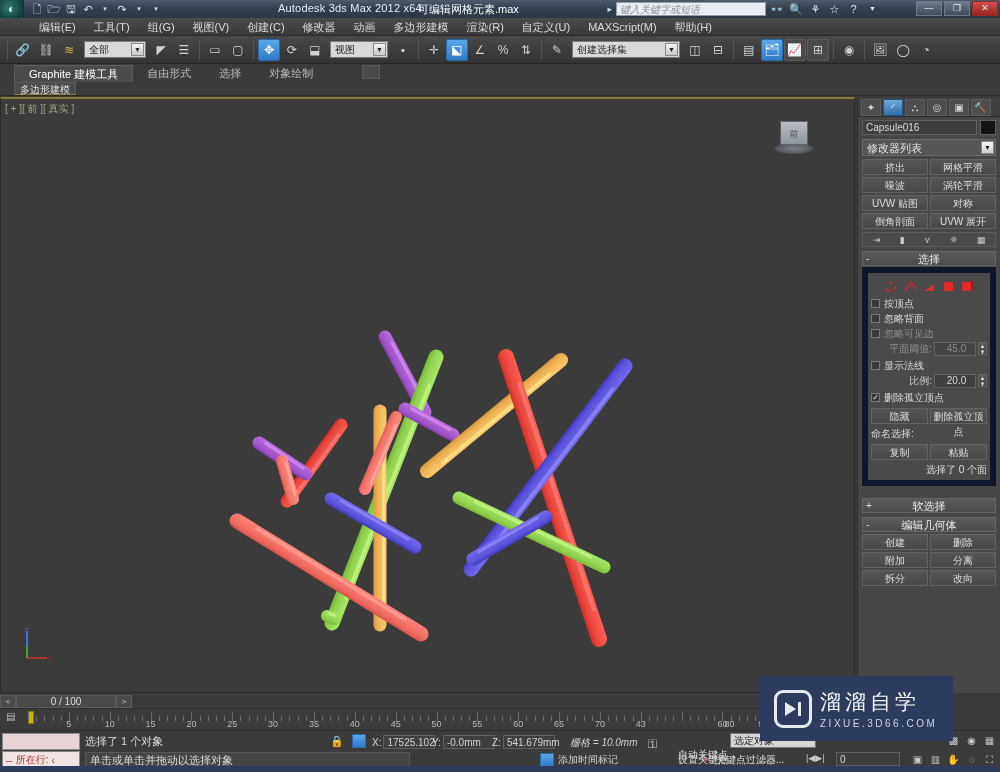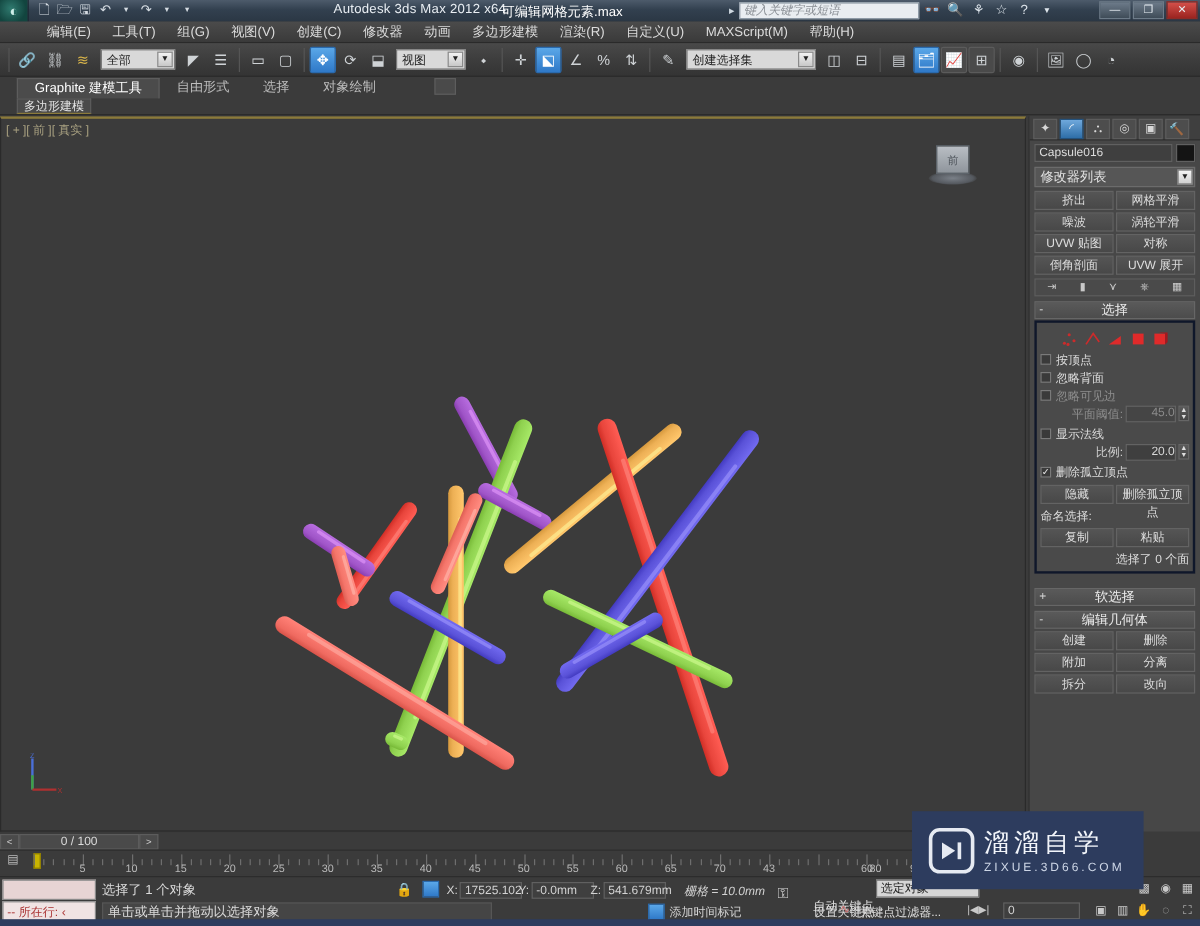--- a/index.html
+++ b/index.html
@@ -167,31 +167,31 @@
     display:flex; align-items:center; justify-content:space-around;
     height:15px; margin:1px 4px; background:#4a4a4a; border:1px solid #5d5d5d;
     color:#c9c9c9; font-size:9px;
   }
   .roll-head {
     margin:4px 4px 0 4px; height:15px; line-height:14px; text-align:center; font-size:11px;
     background: linear-gradient(180deg,#5a5a5a,#4c4c4c); border:1px solid #666; color:#ececec;
     position:relative;
   }
   .roll-head .pm { position:absolute; left:3px; top:0; font-size:10px; color:#d8d8d8; }
-  .roll-body { margin:1px 4px 12px 4px; background:#4a4a4a; border:2px solid #0f172a; padding:3px; }
+  .roll-body { margin:1px 4px 12px 4px; background:#4a4a4a; border:6px solid #0f172a; padding:3px; }
   .sobj { display:flex; align-items:center; justify-content:center; gap:4px; height:20px; }
   .chk { display:flex; align-items:center; gap:4px; height:15px; font-size:10px; color:#dcdcdc; }
   .chk .box { width:9px; height:9px; background:#3a3a3a; border:1px solid #7a7a7a; display:inline-block;
               font-size:8px; line-height:8px; text-align:center; color:#e8e8e8; }
   .chk.dim { color:#8d8d8d; }
   .spinrow { display:flex; align-items:center; justify-content:flex-end; gap:2px; height:15px; font-size:10px; }
   .spinrow .lbl { color:#cfcfcf; }
   .spinrow .lbl.dim { color:#8d8d8d; }
   .spinbox { width:42px; height:14px; background:#3f3f3f; border:1px solid #636363;
-             color:#d8d8d8; font-size:10px; text-align:right; padding-left:3px; line-height:12px; }
+             color:#d8d8d8; font-size:10px; text-align:center; padding-left:3px; line-height:12px; }
   .spinbox.dim { color:#8a8a8a; background:#454545; }
   .spinner { width:9px; height:13px; background: linear-gradient(180deg,#5b5b5b,#444);
              border:1px solid #666; font-size:6px; color:#ddd; text-align:center; line-height:6px; }
   .twocol { display:grid; grid-template-columns:1fr 1fr; gap:2px; margin-top:3px; }
   .small-label { font-size:10px; color:#dcdcdc; margin-top:3px; }
   .right-label { font-size:10px; color:#dcdcdc; text-align:right; margin-top:3px; }
 
   
   .trackbar { position:absolute; left:0; top:694px; width:855px; height:36px; background:#3b3b3b; }
   .frame-nav { display:flex; align-items:center; height:14px; }

